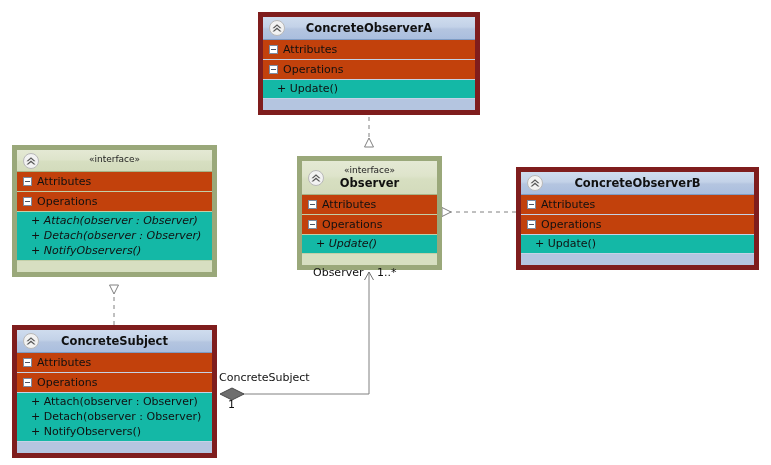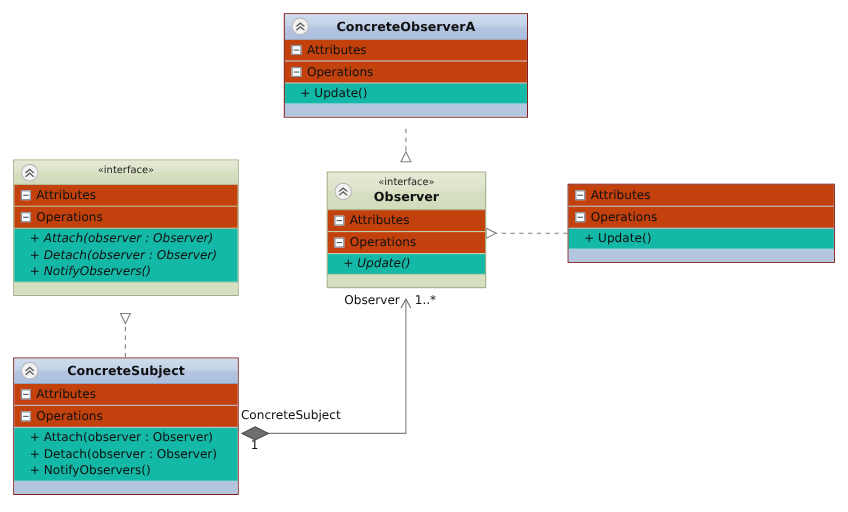--- a/index.html
+++ b/index.html
@@ -27,21 +27,21 @@
     left: 0; top: 0;
     width: 771px;
     height: 465px;
     pointer-events: none;
   }
 
   
   .uml-class {
     position: absolute;
     box-sizing: border-box;
-    border: 1px solid #7f1d1d;
+    border: 5px solid #7f1d1d;
     background: #ffffff;
     box-shadow: 0 0 0 0 rgba(0,0,0,0);
   }
   .uml-class.green { border-color: #9aa87a; }
 
   .cls-header {
     position: relative;
     box-sizing: border-box;
     background: linear-gradient(to bottom, #cfdcee 0%, #c3d2e8 45%, #b4c5e0 55%, #aabede 100%);
     border-bottom: 1px solid #7e9cc4;
@@ -251,20 +251,30 @@
       <span class="toggle-box"></span>
       <span>Operations</span>
     </div>
     <div class="cls-members">
       <div class="member italic">+ Update()</div>
     </div>
     <div class="cls-footer"></div>
   </div>
 
   <div class="uml-class blue" id="cls-concrete-observer-b" style="left:516px; top:167px; width:243px;">
+    <div class="cls-header">
+      <span class="cls-icon">
+        <svg viewBox="0 0 16 16" width="16" height="16">
+          <circle cx="8" cy="8" r="7.5" fill="#f2f2f2" stroke="#b8b8b8" stroke-width="1"></circle>
+          <path d="M3.5 8.2 L8 4.2 L12.5 8.2 L10.8 8.2 L8 5.8 L5.2 8.2 Z" fill="#555"></path>
+          <path d="M3.5 11.6 L8 7.6 L12.5 11.6 L10.8 11.6 L8 9.2 L5.2 11.6 Z" fill="#555"></path>
+        </svg>
+      </span>
+      <span class="cls-name">ConcreteObserverB</span>
+    </div>
     <div class="cls-section">
       <span class="toggle-box"></span>
       <span>Attributes</span>
     </div>
     <div class="cls-section">
       <span class="toggle-box"></span>
       <span>Operations</span>
     </div>
     <div class="cls-members">
       <div class="member">+ Update()</div>

